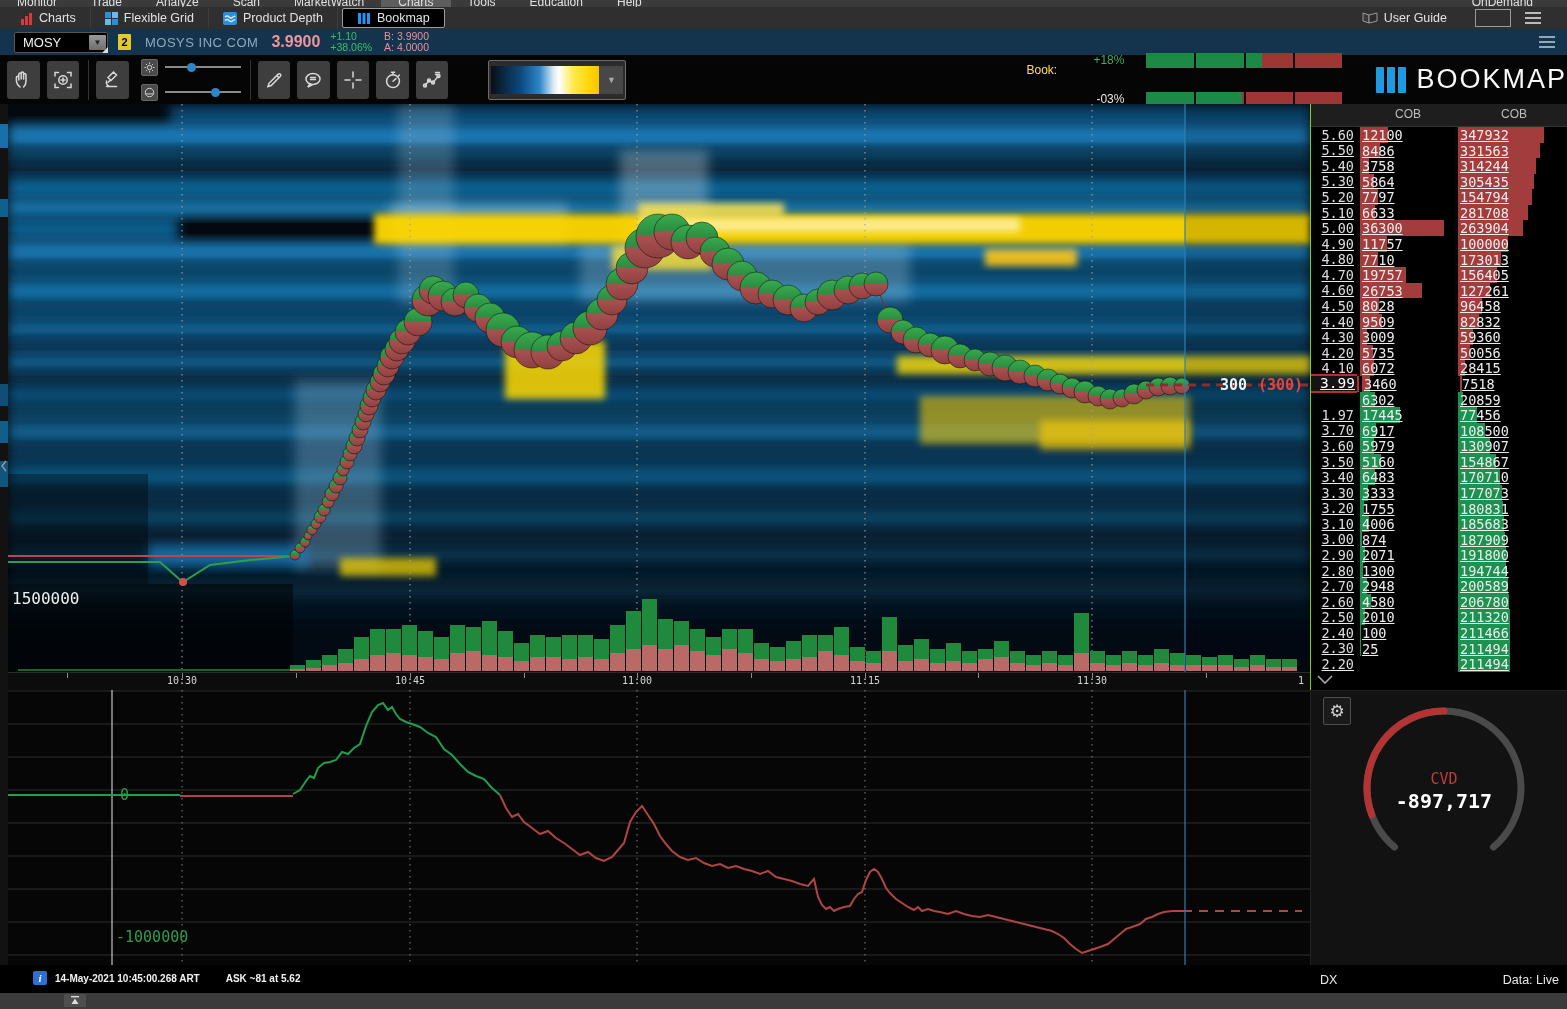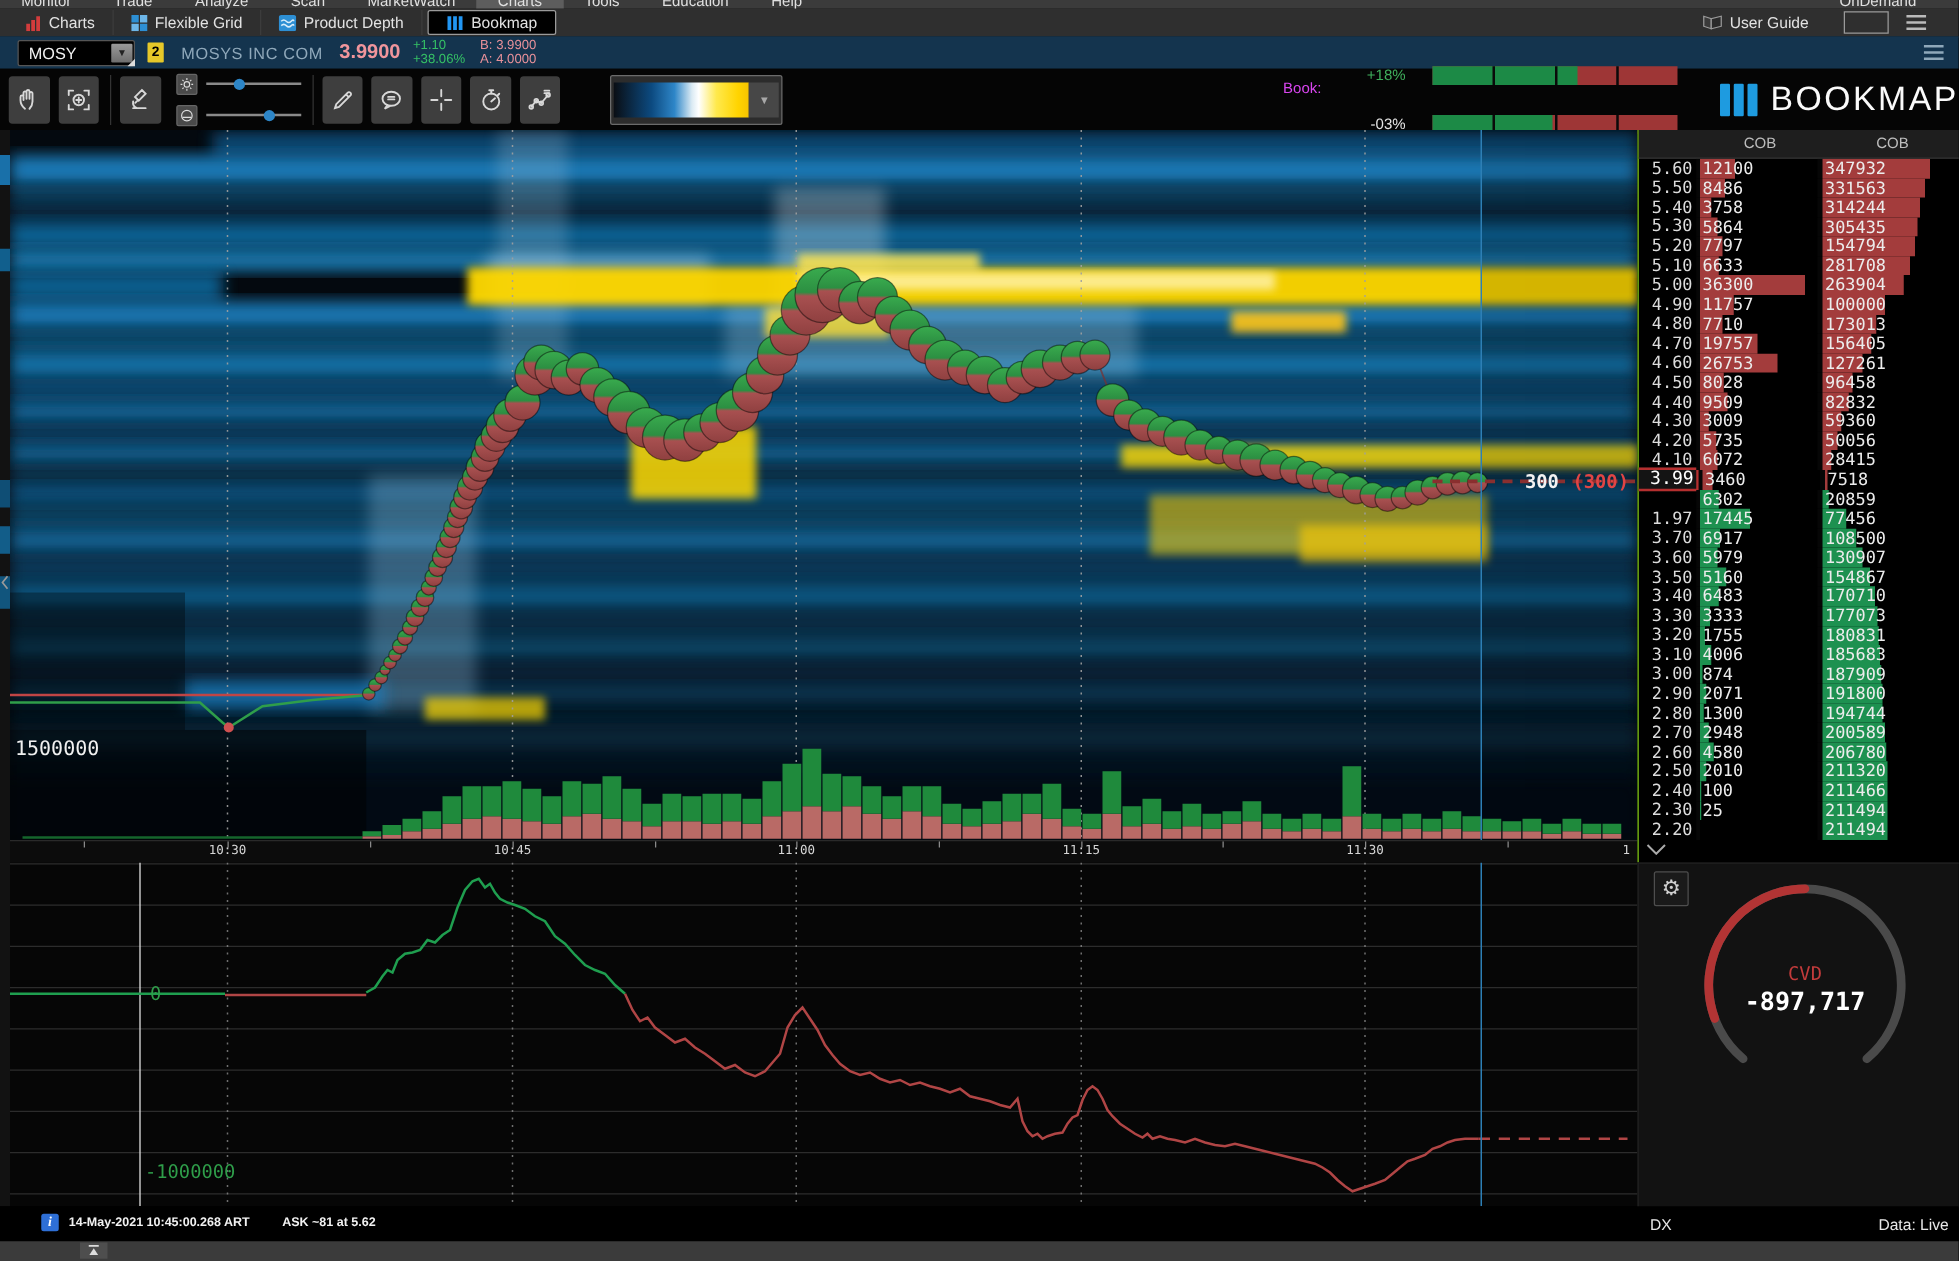--- a/index.html
+++ b/index.html
@@ -39,21 +39,21 @@
   #sliders{margin-left:12px;width:100px;display:flex;flex-direction:column;gap:8px;}
   .srow{display:flex;align-items:center;gap:7px;}
   .sicon{width:17px;height:15px;background:#4a4a4a;border:1px solid #666;border-radius:2px;display:flex;align-items:center;justify-content:center;}
   .strack{position:relative;width:82px;height:2px;background:#8a8a8a;}
   .sknob{position:absolute;top:-3.5px;width:9px;height:9px;border-radius:50%;background:#2d86c8;}
   #gradsel{margin-left:40px;width:140px;height:34px;background:#2c2c2c;border:1px solid #6b6b6b;border-radius:2px;display:flex;align-items:center;padding:2px;}
   #gradbar{width:108px;height:28px;background:linear-gradient(to right,#0a0e14,#0c4a80 28%,#2e86c8 45%,#dcebf4 58%,#ffffff 63%,#ffe94d 76%,#ffd400 92%,#f6c400);}
   #graddrop{width:24px;height:28px;background:#474747;display:flex;align-items:center;justify-content:center;color:#a8a8a8;font-size:9px;}
   #bookvol{margin-left:400px;display:flex;flex-direction:column;gap:5px;font-size:12px;}
   .bvrow{display:flex;align-items:center;gap:6px;}
-  .bvlab{width:52px;color:#d946ef;margin-top:20px;}
+  .bvlab{width:52px;color:#fde047;margin-top:20px;}
   .bvval{width:40px;text-align:right;margin-right:16px;}
   .bvval.g{color:#3fae5c;} .bvval.w{color:#e6e6e6;}
   .bvbar{position:relative;width:196px;height:15px;background:#9e3636;}
   .bvbar .gr{position:absolute;left:0;top:0;bottom:0;background:#1c8a46;}
   .bvbar i{position:absolute;top:0;bottom:0;width:2px;background:#0a0a0a;}
   #logo{margin-left:34px;display:flex;align-items:center;gap:10px;}
   #logo .bars{display:flex;gap:3px;}
   #logo .bars b{width:8px;height:26px;background:#1e9be0;border-radius:1px;}
   #logo .wordmark{font-size:27px;color:#fafafa;letter-spacing:2px;}
   
@@ -61,21 +61,21 @@
   #mainchart{left:8px;top:104px;width:1302px;height:568px;background:#04080d;}
   #timeaxis{left:8px;top:672px;width:1302px;height:18px;background:#0c0c0c;border-top:1px solid #2a2a2a;overflow:hidden;}
   .tlab{position:absolute;top:2px;transform:translateX(-50%);font-family:"DejaVu Sans Mono",monospace;font-size:10px;color:#d6d6d6;}
   .tick{position:absolute;top:0;width:1px;height:5px;background:#8a8a8a;}
   #bottomchart{left:8px;top:690px;width:1302px;height:275px;background:#060606;}
   
   #ladder{left:1310px;top:104px;width:257px;height:586px;background:#000;border-left:1px solid #84cc16;}
   #ladhead{height:22px;background:#1e1e1e;border-bottom:1px solid #333;position:relative;font-size:12px;color:#bdbdbd;}
   #ladhead span{position:absolute;top:3px;transform:translateX(-50%);}
   #ladrows{height:545px;overflow:hidden;}
-  .lrow{display:flex;height:15.571px;align-items:center;font-family:"DejaVu Sans Mono",monospace;font-size:13.5px;color:#ececec;}
+  .lrow{display:flex;height:15.571px;align-items:center;font-family:"DejaVu Sans Mono",monospace;font-size:13.5px;color:#ececec;text-decoration:underline;}
   .lp{width:43px;text-align:right;padding-right:3px;color:#dcdcdc;flex:none;}
   .lp.hl{border:2px solid #b52f2f;background:#141414;color:#fff;font-size:14.5px;padding-right:2px;margin-left:-2px;width:44px;height:15px;line-height:15px;}
   .lc{position:relative;height:100%;flex:none;border-left:3px solid #060606;}
   .c1{width:94px;} .c2{width:111px;border-left:4px solid #060606;}
   .lfill{position:absolute;left:0;top:0;bottom:0;}
   .ask{background:#a33c3c;} .bid{background:#1d9150;}
   .lval{position:relative;padding-left:2px;line-height:15.5px;}
   #ladchev{margin:3px 0 0 6px;}
   
   #gaugepanel{left:1310px;top:690px;width:257px;height:275px;background:#121212;border-left:1px solid #222;border-top:1px solid #222;}

